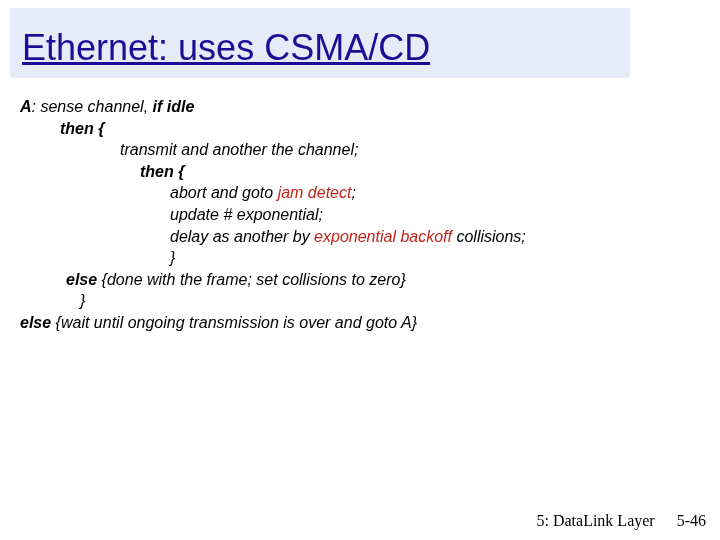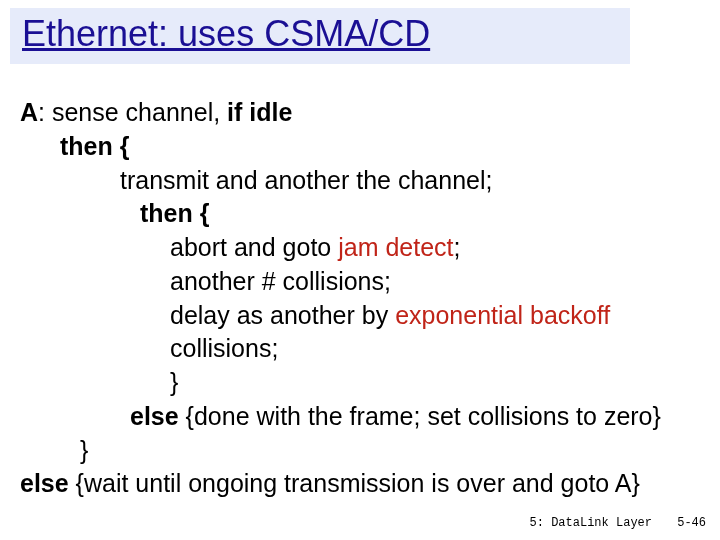--- a/index.html
+++ b/index.html
@@ -17,53 +17,54 @@
     width: 720px;
     height: 540px;
     box-sizing: border-box;
   }
   .title-box {
     position: absolute;
     left: 10px;
     top: 8px;
     width: 620px;
     background: #e6ebfa;
-    padding: 6px 12px 10px 12px;
+    padding: 20px 12px 10px 12px;
     box-sizing: border-box;
   }
   .title-text {
     font-size: 36px;
     color: #1a0f94;
     text-decoration: underline;
     line-height: 1.1;
   }
   .body {
     position: absolute;
     left: 20px;
     top: 96px;
     width: 680px;
-    font-size: 25px;
+    font-size: 16px;
     line-height: 1.35;
+    font-style: italic;
   }
   .lA { margin-left: 0px; }
   .l1 { margin-left: 40px; }
   .l2 { margin-left: 100px; }
   .l3 { margin-left: 120px; }
   .l5 { margin-left: 150px; }
-  .lelse2 { margin-left: 110px; }
+  .lelse2 { margin-left: 46px; }
   .lclose { margin-left: 60px; }
   .lelse1 { }
   .b { font-weight: bold; }
   .red { color: #c02418; }
   .footer {
     position: absolute;
     bottom: 10px;
     right: 14px;
-    font-family: Liberation Mono, monospace;
-    font-size: 12px;
+    font-family: Liberation Serif, serif;
+    font-size: 16px;
     color: #000;
   }
   .footer span { margin-left: 18px; }
 </style>
 </head>
 <body>
 
 <div class="slide">
 
   <div class="title-box">
@@ -84,21 +85,21 @@
 
 
     <div class="l3">
       <span class="b">then {</span>
     </div>
 
     <div class="l5">
       <span>abort and goto </span><span class="red">jam detect</span><span>;</span>
     </div>
 
-    <div class="l5">another # collisions;</div>
+    <div class="l5">update # exponential;</div>
 
     <div class="l5">
       <span>delay as another by </span><span class="red">exponential backoff </span><span>collisions;</span>
     </div>
 
 
     <div class="l5">}</div>
 
     <div class="lelse2">
       <span class="b">else </span><span>{done with the frame; set collisions to zero}</span>

